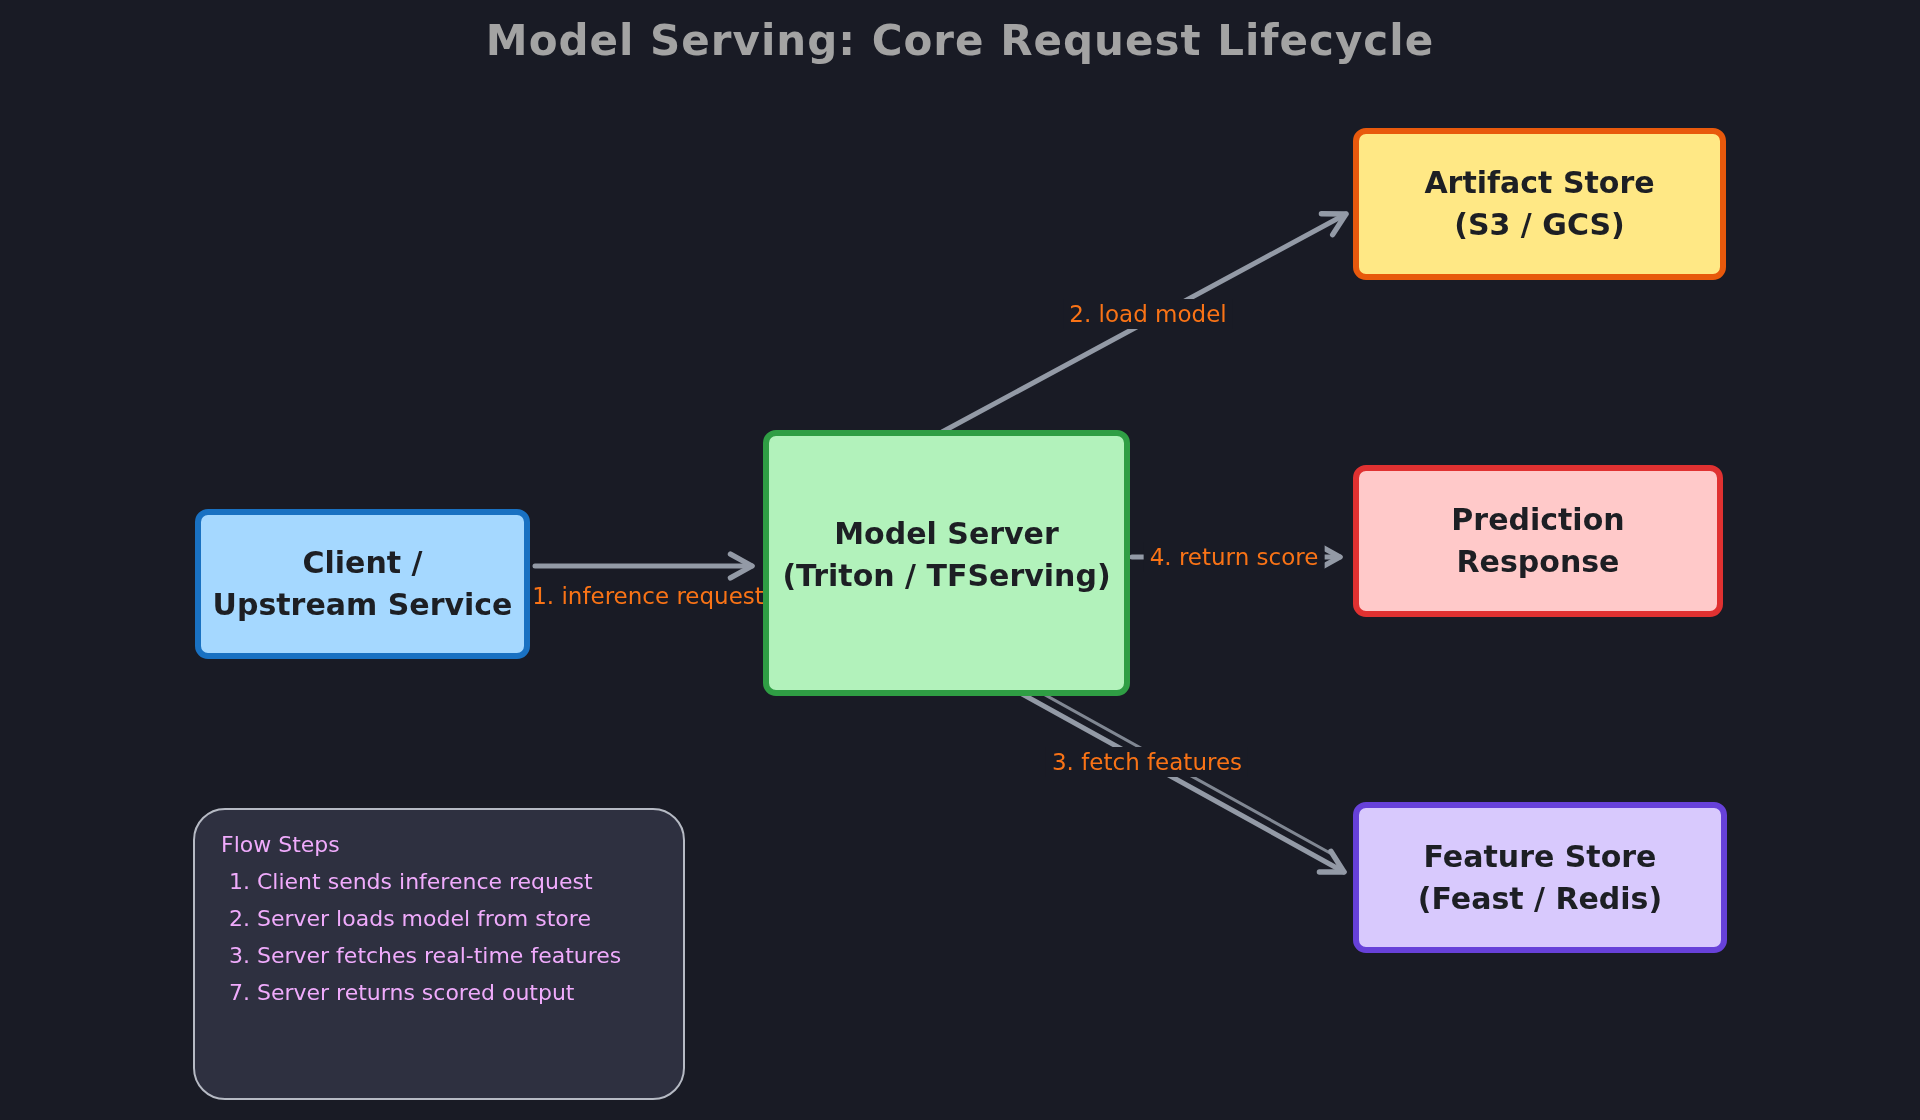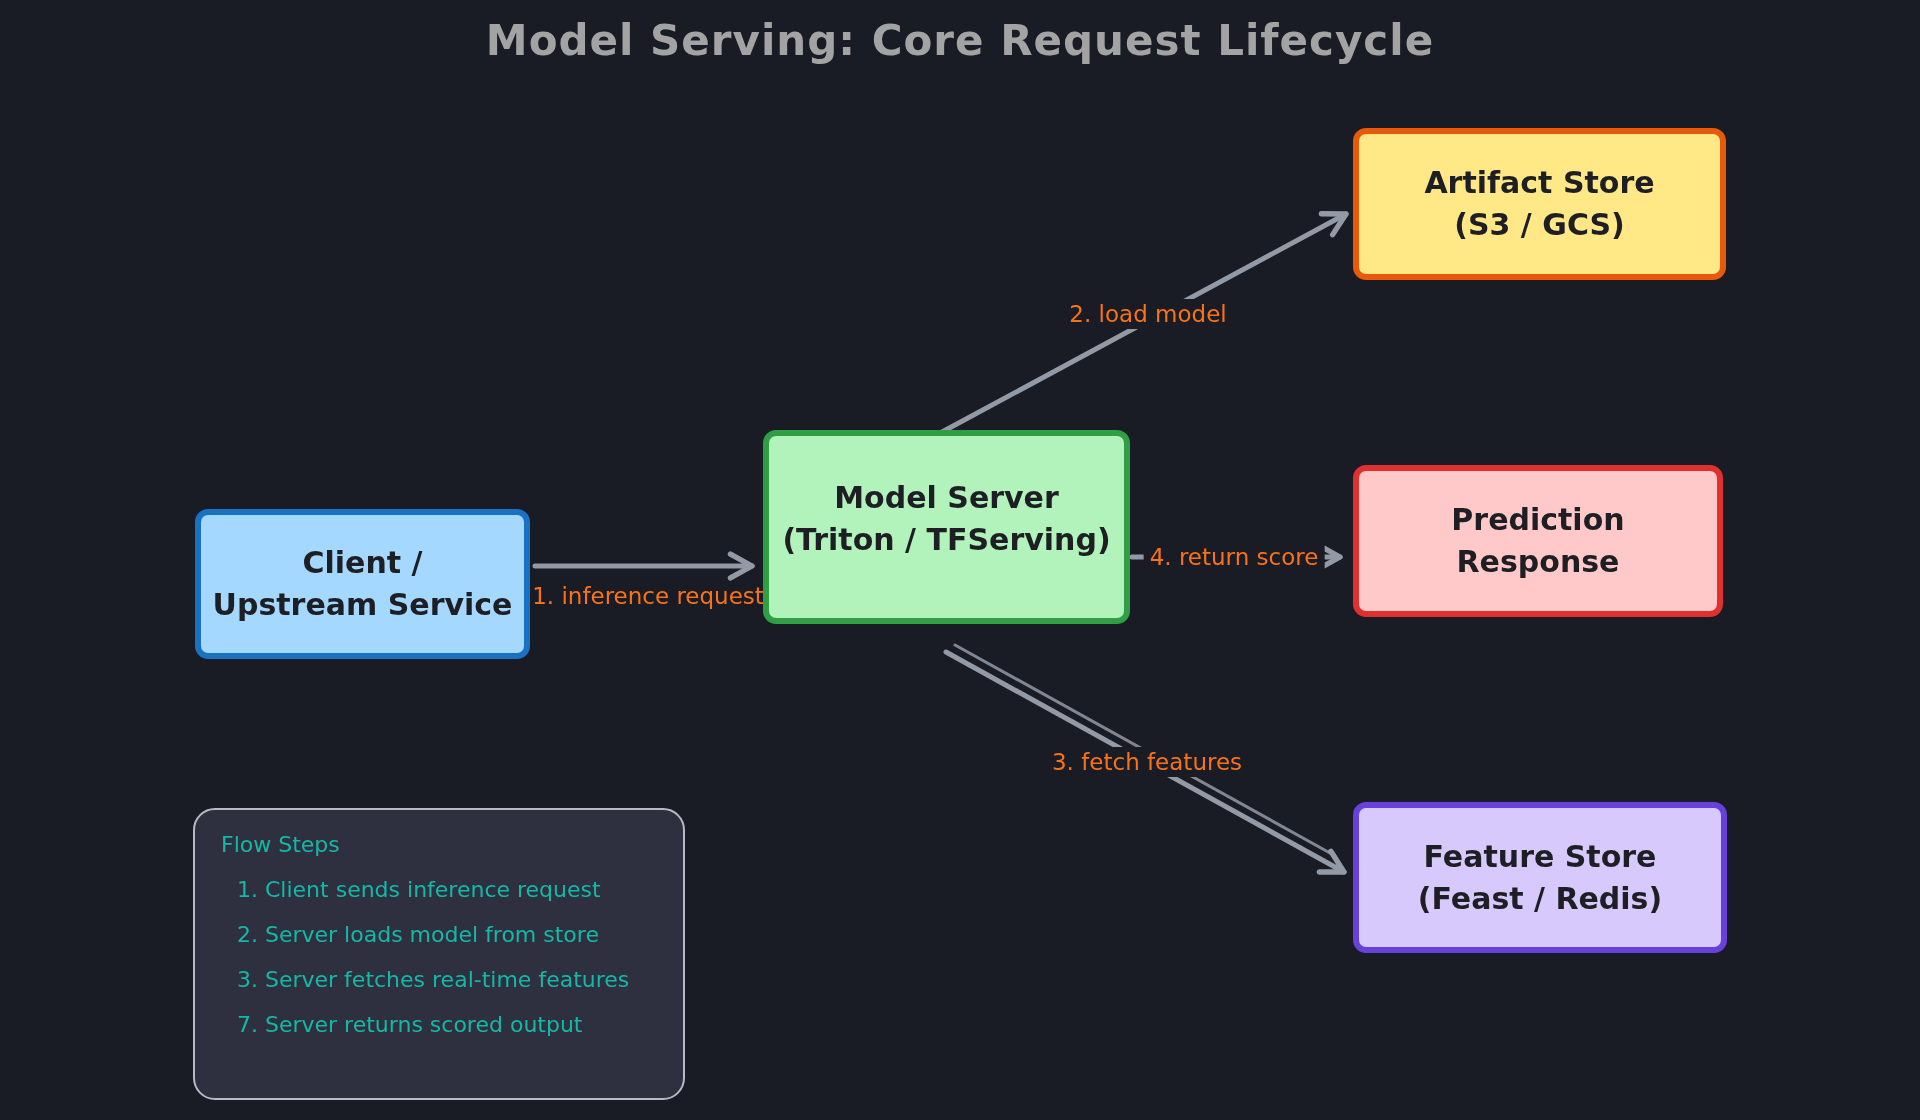--- a/index.html
+++ b/index.html
@@ -15,38 +15,38 @@
   }
   .edges { position:absolute; left:0; top:0; z-index:1; }
   .node {
     position:absolute; z-index:3; box-sizing:border-box;
     border-radius:13px; display:flex; flex-direction:column;
     align-items:center; justify-content:center; text-align:center;
     color:#1d1f24; font-weight:600;
   }
   .node .line { line-height:1.40; }
   .node-client     { left:195px;  top:465px; width:335px; height:150px; background:#a5d8ff; border:6px solid #1971c2; font-size:30px;margin-top:44px; }
-  .node-server     { left:763px;  top:430px; width:367px; height:194px; background:#b2f2bb; border:6px solid #2f9e44; font-size:30px; padding-bottom:16px; }
+  .node-server     { left:763px;  top:430px; width:367px; height:266px; background:#b2f2bb; border:6px solid #2f9e44; font-size:30px; padding-bottom:16px; }
   .node-artifact   { left:1353px; top:128px; width:373px; height:152px; background:#ffe885; border:6px solid #e8590c; font-size:30px; }
   .node-prediction { left:1353px; top:465px; width:370px; height:152px; background:#ffc9c9; border:6px solid #e03131; font-size:30px; }
   .node-feature    { left:1353px; top:802px; width:374px; height:151px; background:#d8c9fd; border:6px solid #6741d9; font-size:30px; }
   .edge-label {
     position:absolute; z-index:2; transform:translate(-50%,-50%);
     background:#191b25; color:#f97316; font-size:23px;
     padding:2px 6px; white-space:nowrap;
   }
   .note {
     position:absolute; left:193px; top:808px; width:492px; height:292px;
     z-index:2; box-sizing:border-box;
-    background:#2e3040; border:2px solid #b6bac4; border-radius:22px;
+    background:#2e3040; border:2px solid #b6bac4; border-radius:32px;
     padding:20px 33px 0 26px;
-    color:#14b8a6; font-size:22px; line-height:29px;
+    color:#f0abfc; font-size:22px; line-height:29px;
   }
   .note .note-title { margin:0 0 2px 0; }
-  .note p { margin:16px; }
+  .note p { margin:8px; }
 </style>
 </head>
 <body>
 
 <div class="canvas">
 
   <div class="title">Model Serving: Core Request Lifecycle</div>
 
   <svg class="edges" width="1920" height="1120" viewBox="0 0 1920 1120">
     <defs>

